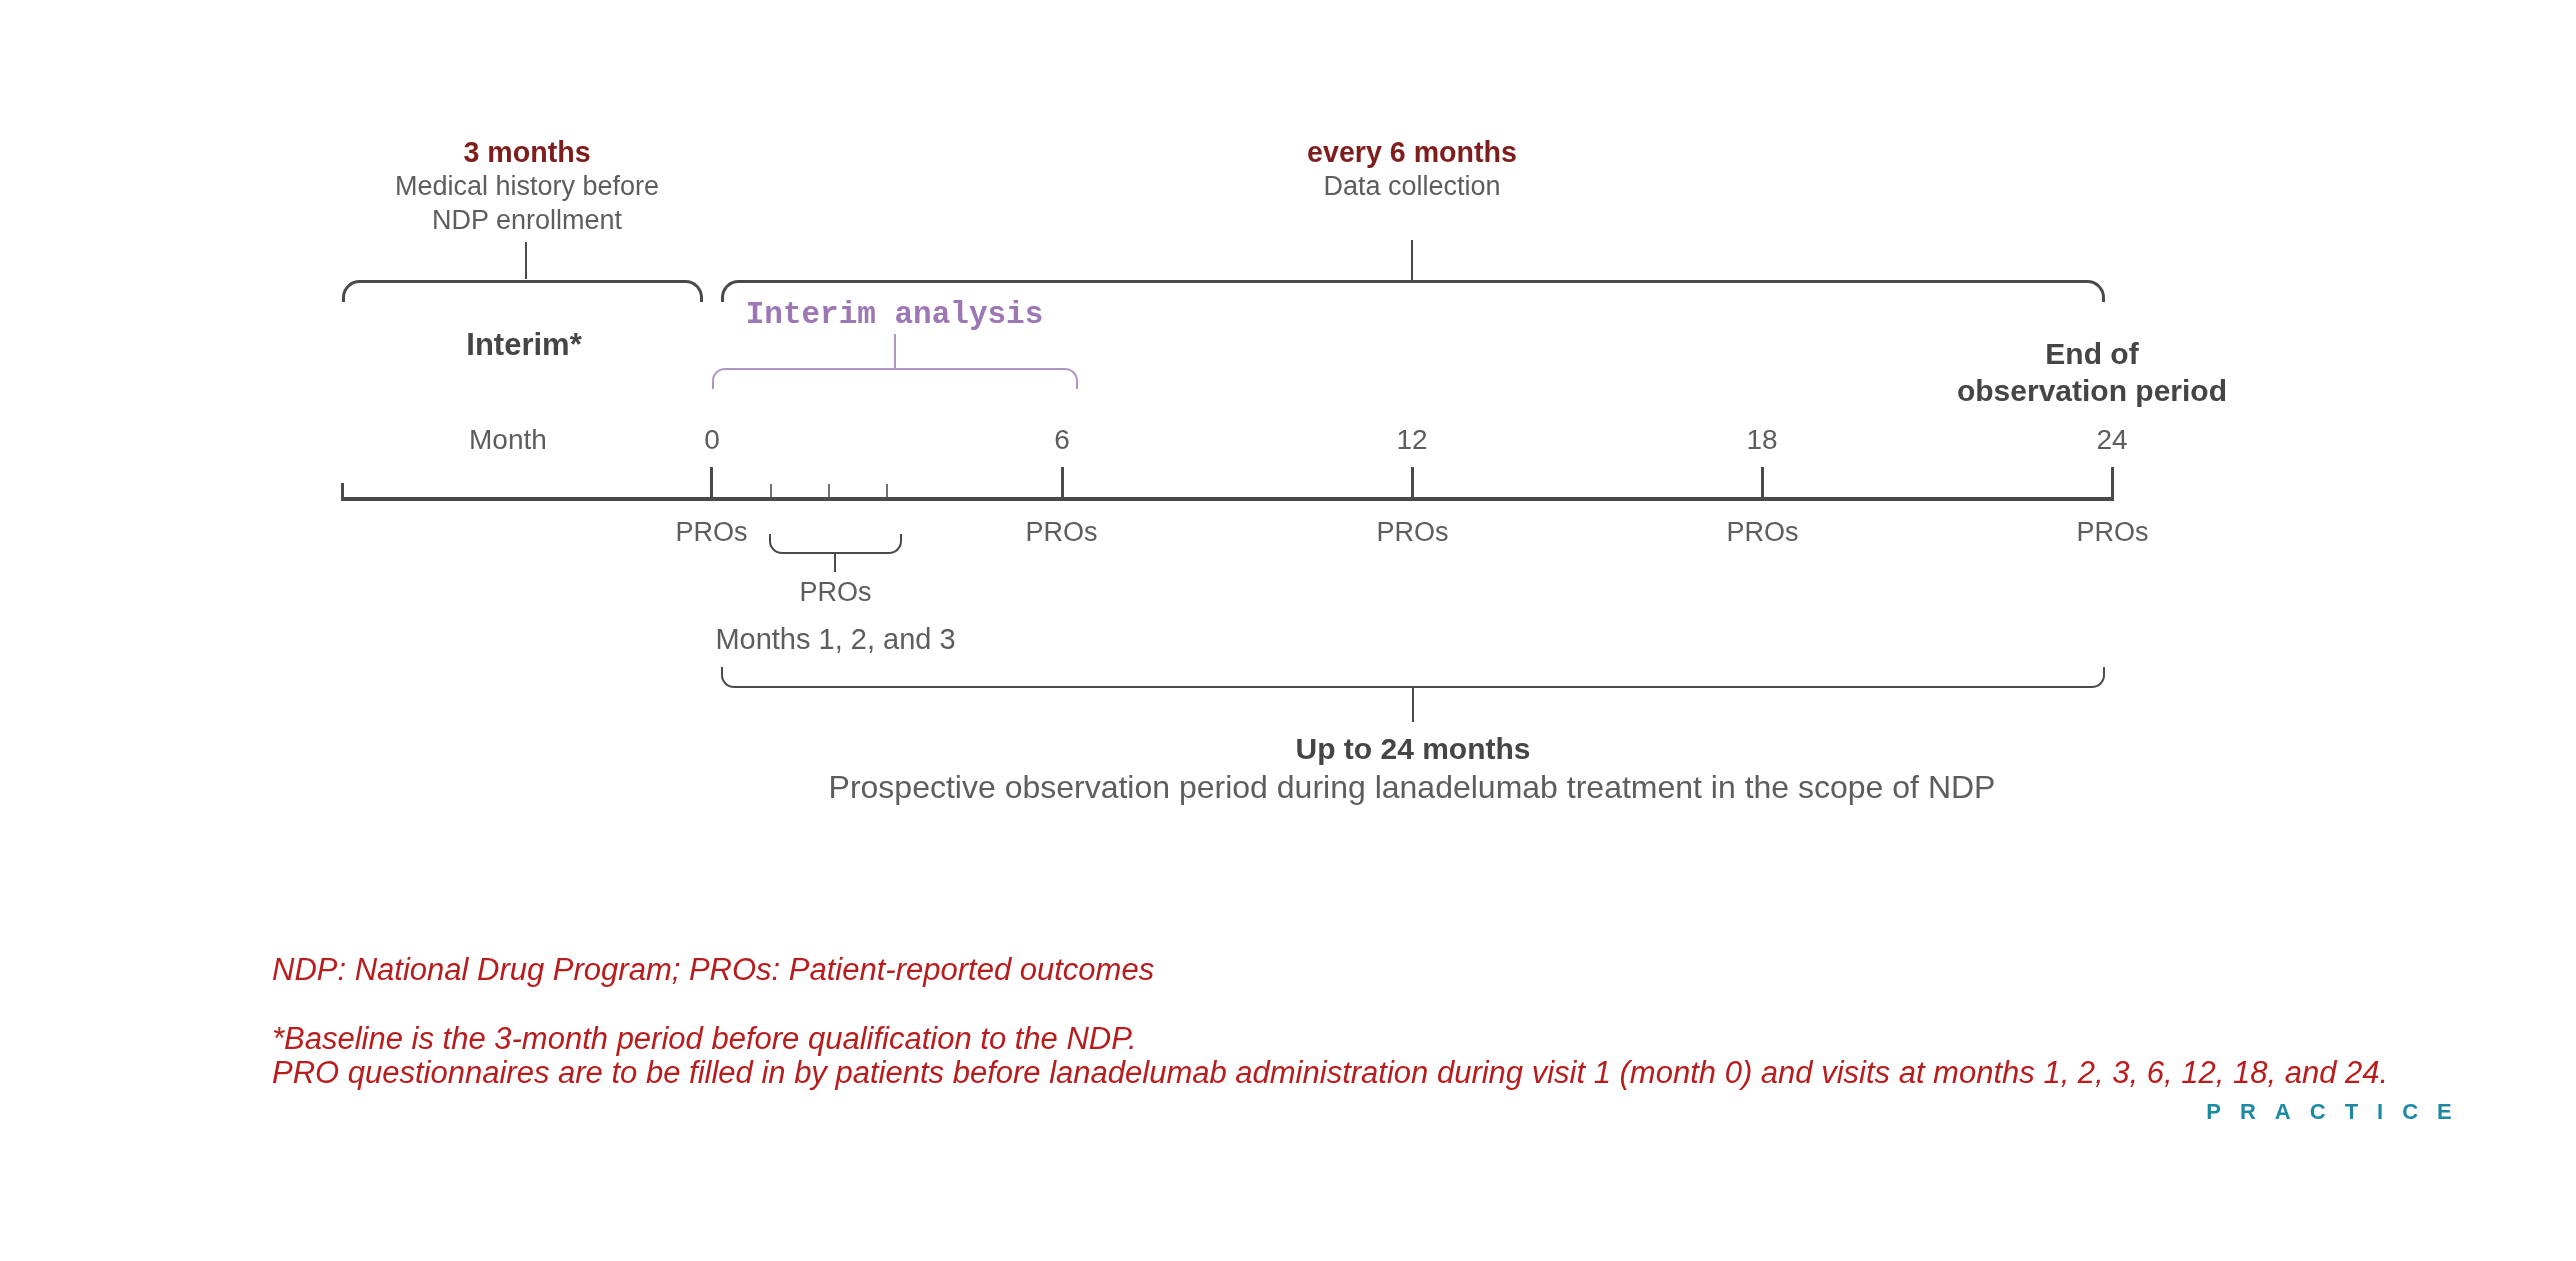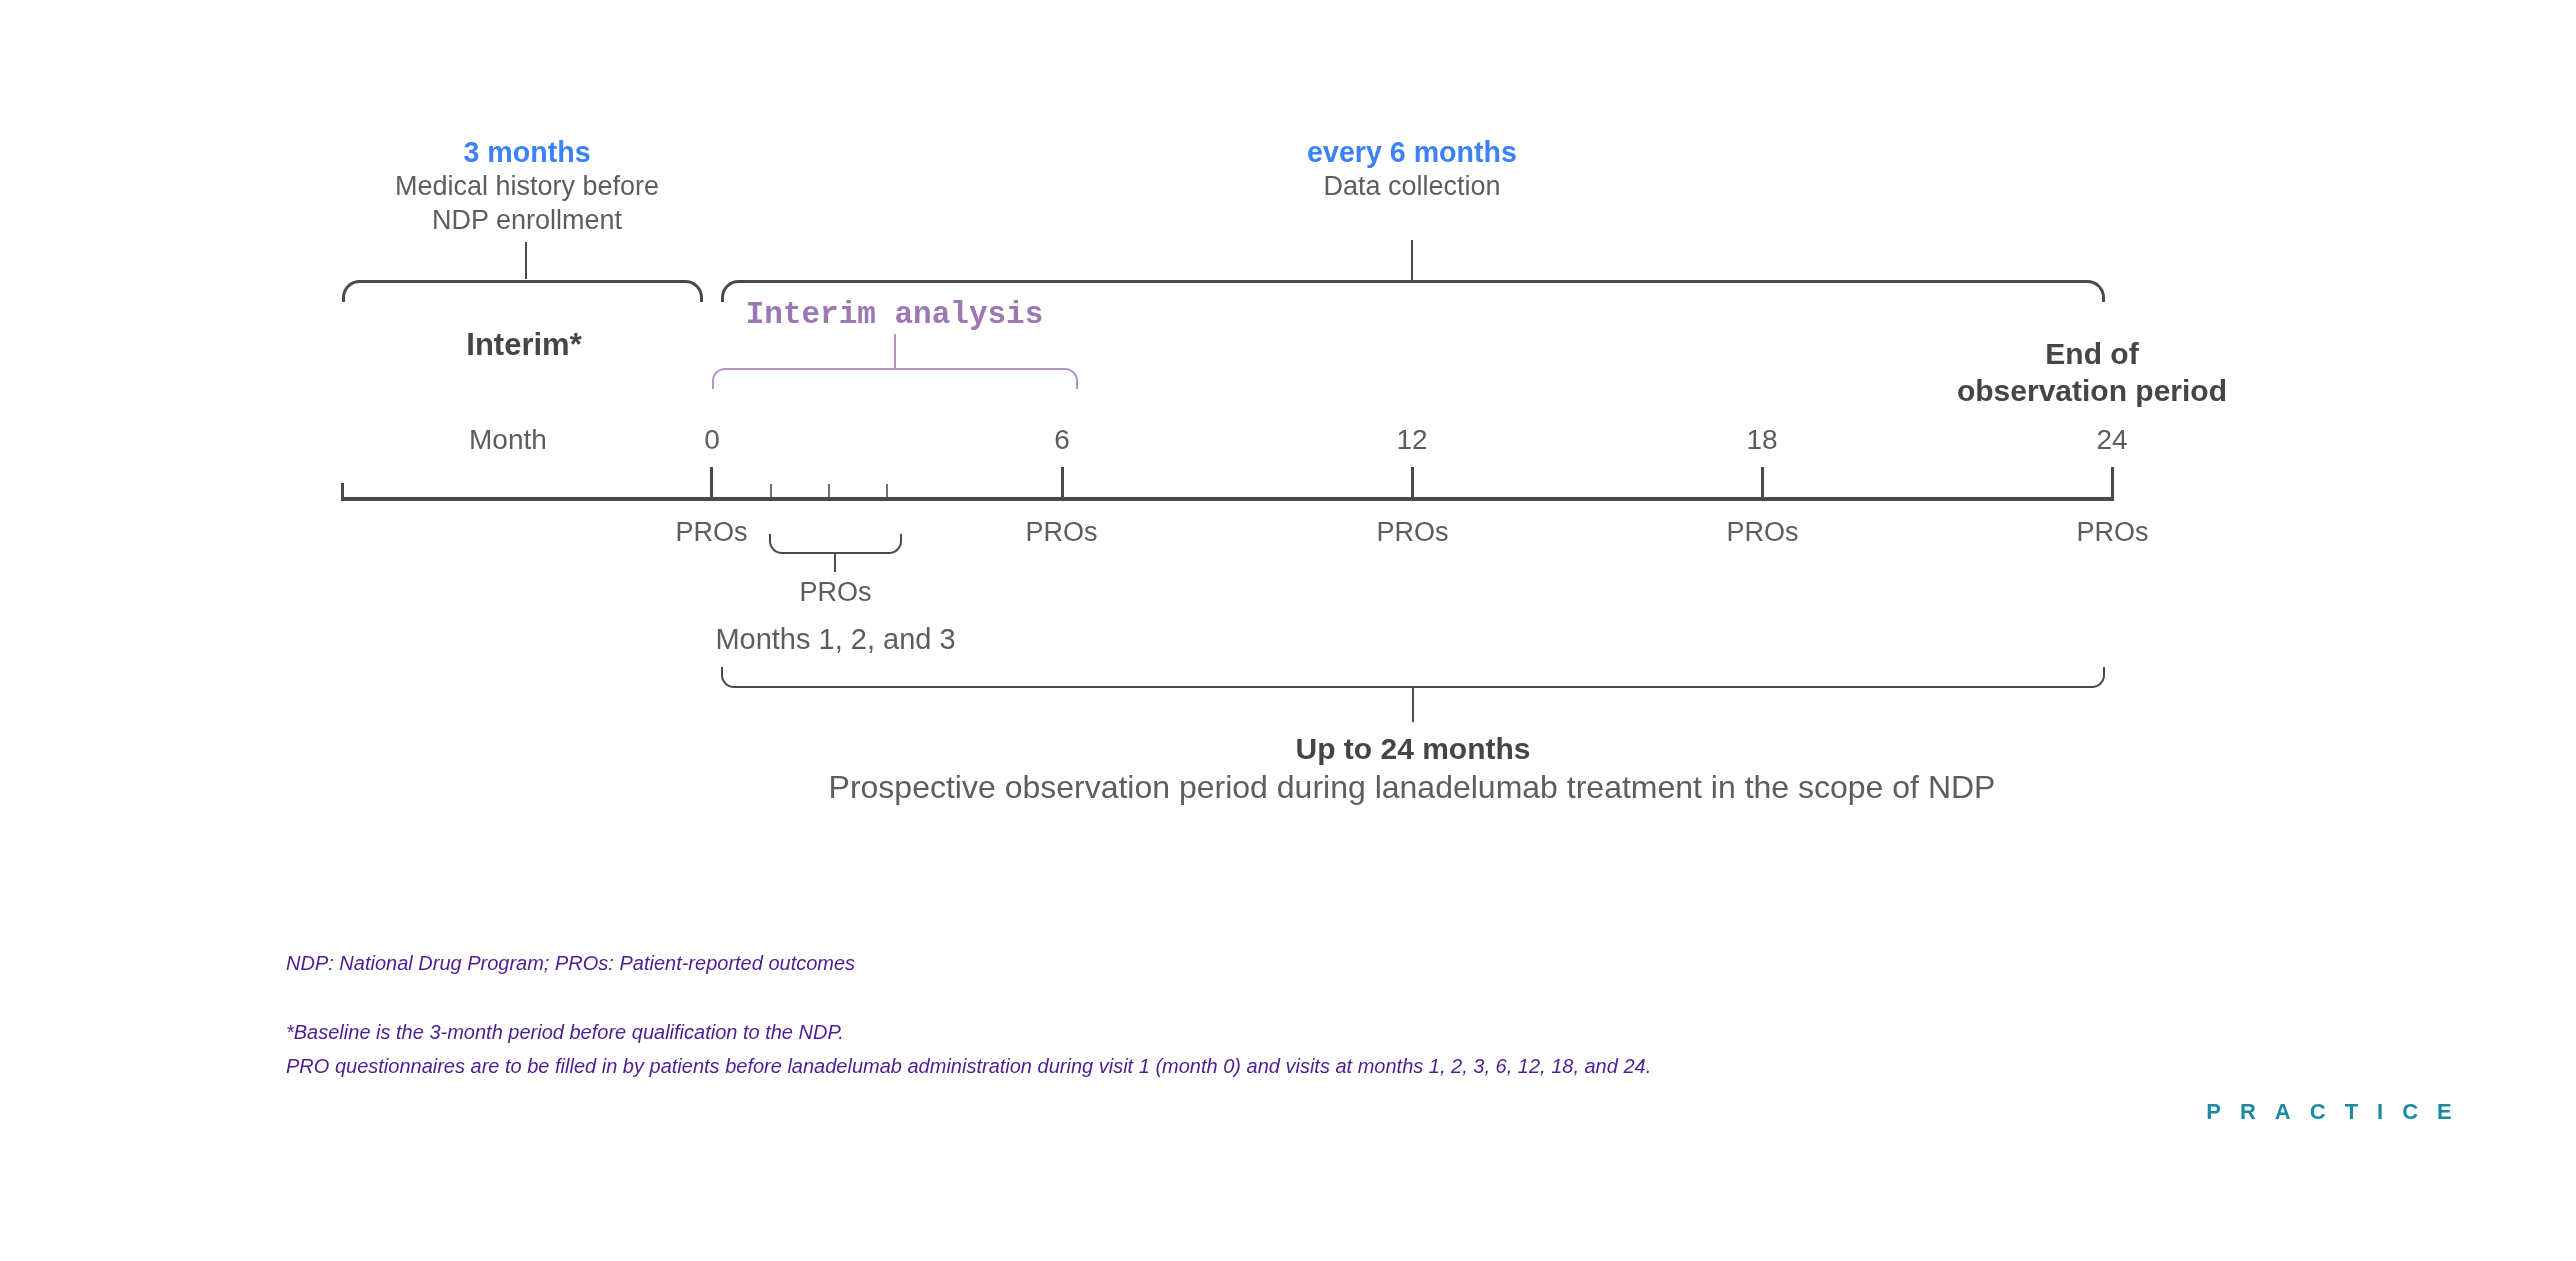--- a/index.html
+++ b/index.html
@@ -1,21 +1,21 @@
 <!DOCTYPE html>
 <html style="font-size:11.7px"><head>
 <meta charset="utf-8">
 <style>
   html,body{margin:0;padding:0;background:#fff;}
   #fig{position:relative;width:2576px;height:1262px;background:#ffffff;overflow:hidden;
        font-family:"Liberation Sans","DejaVu Sans",sans-serif;color:#474747;}
 
   
   .hdr{position:absolute;width:410px;text-align:center;font-size:27px;line-height:34px;color:#5d5d5d;}
-  .hdr .bold{font-weight:bold;font-size:28.6px;color:#3b82f6;}
+  .hdr .bold{font-weight:bold;font-size:28.6px;color:#7f1d1d;}
   #hdr-baseline{left:322px;top:135px;}
   #hdr-visits{left:1207px;top:135px;}
 
   .stem{position:absolute;width:2.2px;background:#4a4a4a;}
   #stem-baseline{left:525px;top:242px;height:37px;}
   #stem-visits{left:1411px;top:240px;height:40px;}
 
   
   .brace-down{position:absolute;height:22px;box-sizing:border-box;
     border-top:3.7px solid #4a4a4a;border-left:3.7px solid #4a4a4a;border-right:3.7px solid #4a4a4a;
@@ -60,21 +60,21 @@
 
   
   #brace-duration{left:721px;top:667px;width:1384px;height:21px;}
   #stem-duration{left:1412px;top:688px;height:34px;}
   #duration-title{position:absolute;left:1047px;top:732px;width:732px;text-align:center;
     font-weight:bold;font-size:30px;color:#454545;}
   #duration-subtitle{position:absolute;left:826px;top:769px;width:1172px;text-align:center;
     font-size:32px;color:#5d5d5d;}
 
   
-  .footnote{position:absolute;left:286px;font-style:italic;font-size:20px;color:#4c1d95;
+  .footnote{position:absolute;left:272px;font-style:italic;font-size:31px;color:#b91c1c;
     white-space:nowrap;}
   #fn-abbrev{top:952px;}
   #fn-baseline{top:1021px;}
   #fn-pro{top:1055px;}
 
   
   #logo{position:absolute;left:2199px;top:1093px;width:286px;}
   #logo-row1{position:relative;height:53px;}
   #logo-bubble{position:absolute;left:0;top:10.3px;width:38px;height:38px;box-sizing:border-box;
     border:8.8px solid #9aa1a8;border-radius:10.3px;background:#fff;}

